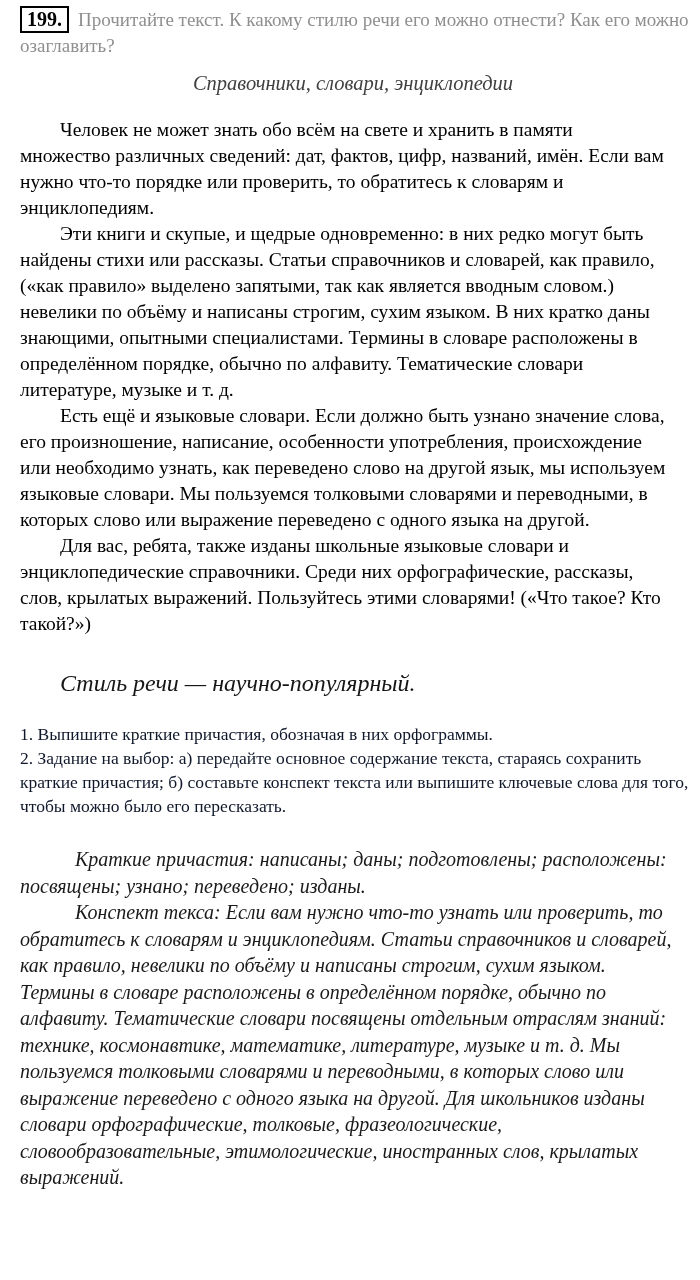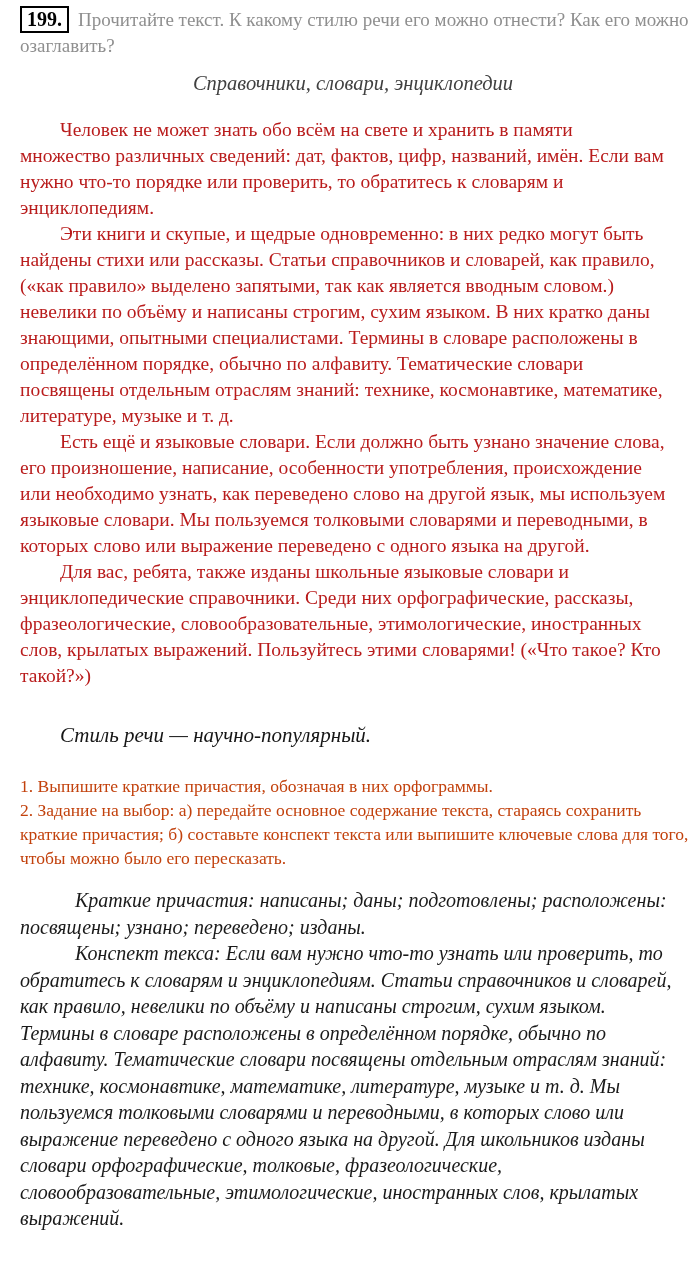--- a/index.html
+++ b/index.html
@@ -41,42 +41,42 @@
     font-style: italic;
     font-weight: normal;
     color: #404040;
     line-height: 26px;
   }
   
   .body-text {
     margin-top: 21px;
     font-size: 19.5px;
     line-height: 26px;
-    color: #b91c1c;
+    color: #000000;
   }
   .body-text .line.first { padding-left: 40px; }
   
   .style-line {
     margin: 33px 0 0 0;
     padding-left: 40px;
     font-style: italic;
-    font-size: 21px;
+    font-size: 24px;
     color: #161616;
     line-height: 26px;
   }
   
   .task-list {
     margin-top: 26px;
     font-size: 17.5px;
     line-height: 24px;
-    color: #c2410c;
+    color: #0f172a;
   }
   
   .answer-text {
-    margin-top: 17px;
+    margin-top: 28px;
     font-style: italic;
     font-size: 20px;
     line-height: 26.5px;
     color: #1a1a1a;
   }
   .answer-text .line.first { padding-left: 55px; }
   .line { white-space: nowrap; }
 </style>
 </head>
 <body>
@@ -97,34 +97,32 @@
         <div class="line">нужно что-то порядке или проверить, то обратитесь к словарям и</div>
         <div class="line">энциклопедиям.</div>
       </div>
       <div class="para">
         <div class="line first">Эти книги и скупые, и щедрые одновременно: в них редко могут быть</div>
         <div class="line">найдены стихи или рассказы. Статьи справочников и словарей, как правило,</div>
         <div class="line">(«как правило» выделено запятыми, так как является вводным словом.)</div>
         <div class="line">невелики по объёму и написаны строгим, сухим языком. В них кратко даны</div>
         <div class="line">знающими, опытными специалистами. Термины в словаре расположены в</div>
         <div class="line">определённом порядке, обычно по алфавиту. Тематические словари</div>
-        <div class="line">посвящены отдельным отраслям знаний: технике, космонавтике, математике,</div>
         <div class="line">литературе, музыке и т. д.</div>
       </div>
       <div class="para">
         <div class="line first">Есть ещё и языковые словари. Если должно быть узнано значение слова,</div>
         <div class="line">его произношение, написание, особенности употребления, происхождение</div>
         <div class="line">или необходимо узнать, как переведено слово на другой язык, мы используем</div>
         <div class="line">языковые словари. Мы пользуемся толковыми словарями и переводными, в</div>
         <div class="line">которых слово или выражение переведено с одного языка на другой.</div>
       </div>
       <div class="para">
         <div class="line first">Для вас, ребята, также изданы школьные языковые словари и</div>
         <div class="line">энциклопедические справочники. Среди них орфографические, рассказы,</div>
-        <div class="line">фразеологические, словообразовательные, этимологические, иностранных</div>
         <div class="line">слов, крылатых выражений. Пользуйтесь этими словарями! («Что такое? Кто</div>
         <div class="line">такой?»)</div>
       </div>
     </div>
 
   <p class="style-line">Стиль речи — научно-популярный.</p>
 
   <div class="task-list">
       <div class="line">1. Выпишите краткие причастия, обозначая в них орфограммы.</div>
       <div class="line">2. Задание на выбор: а) передайте основное содержание текста, стараясь сохранить</div>

